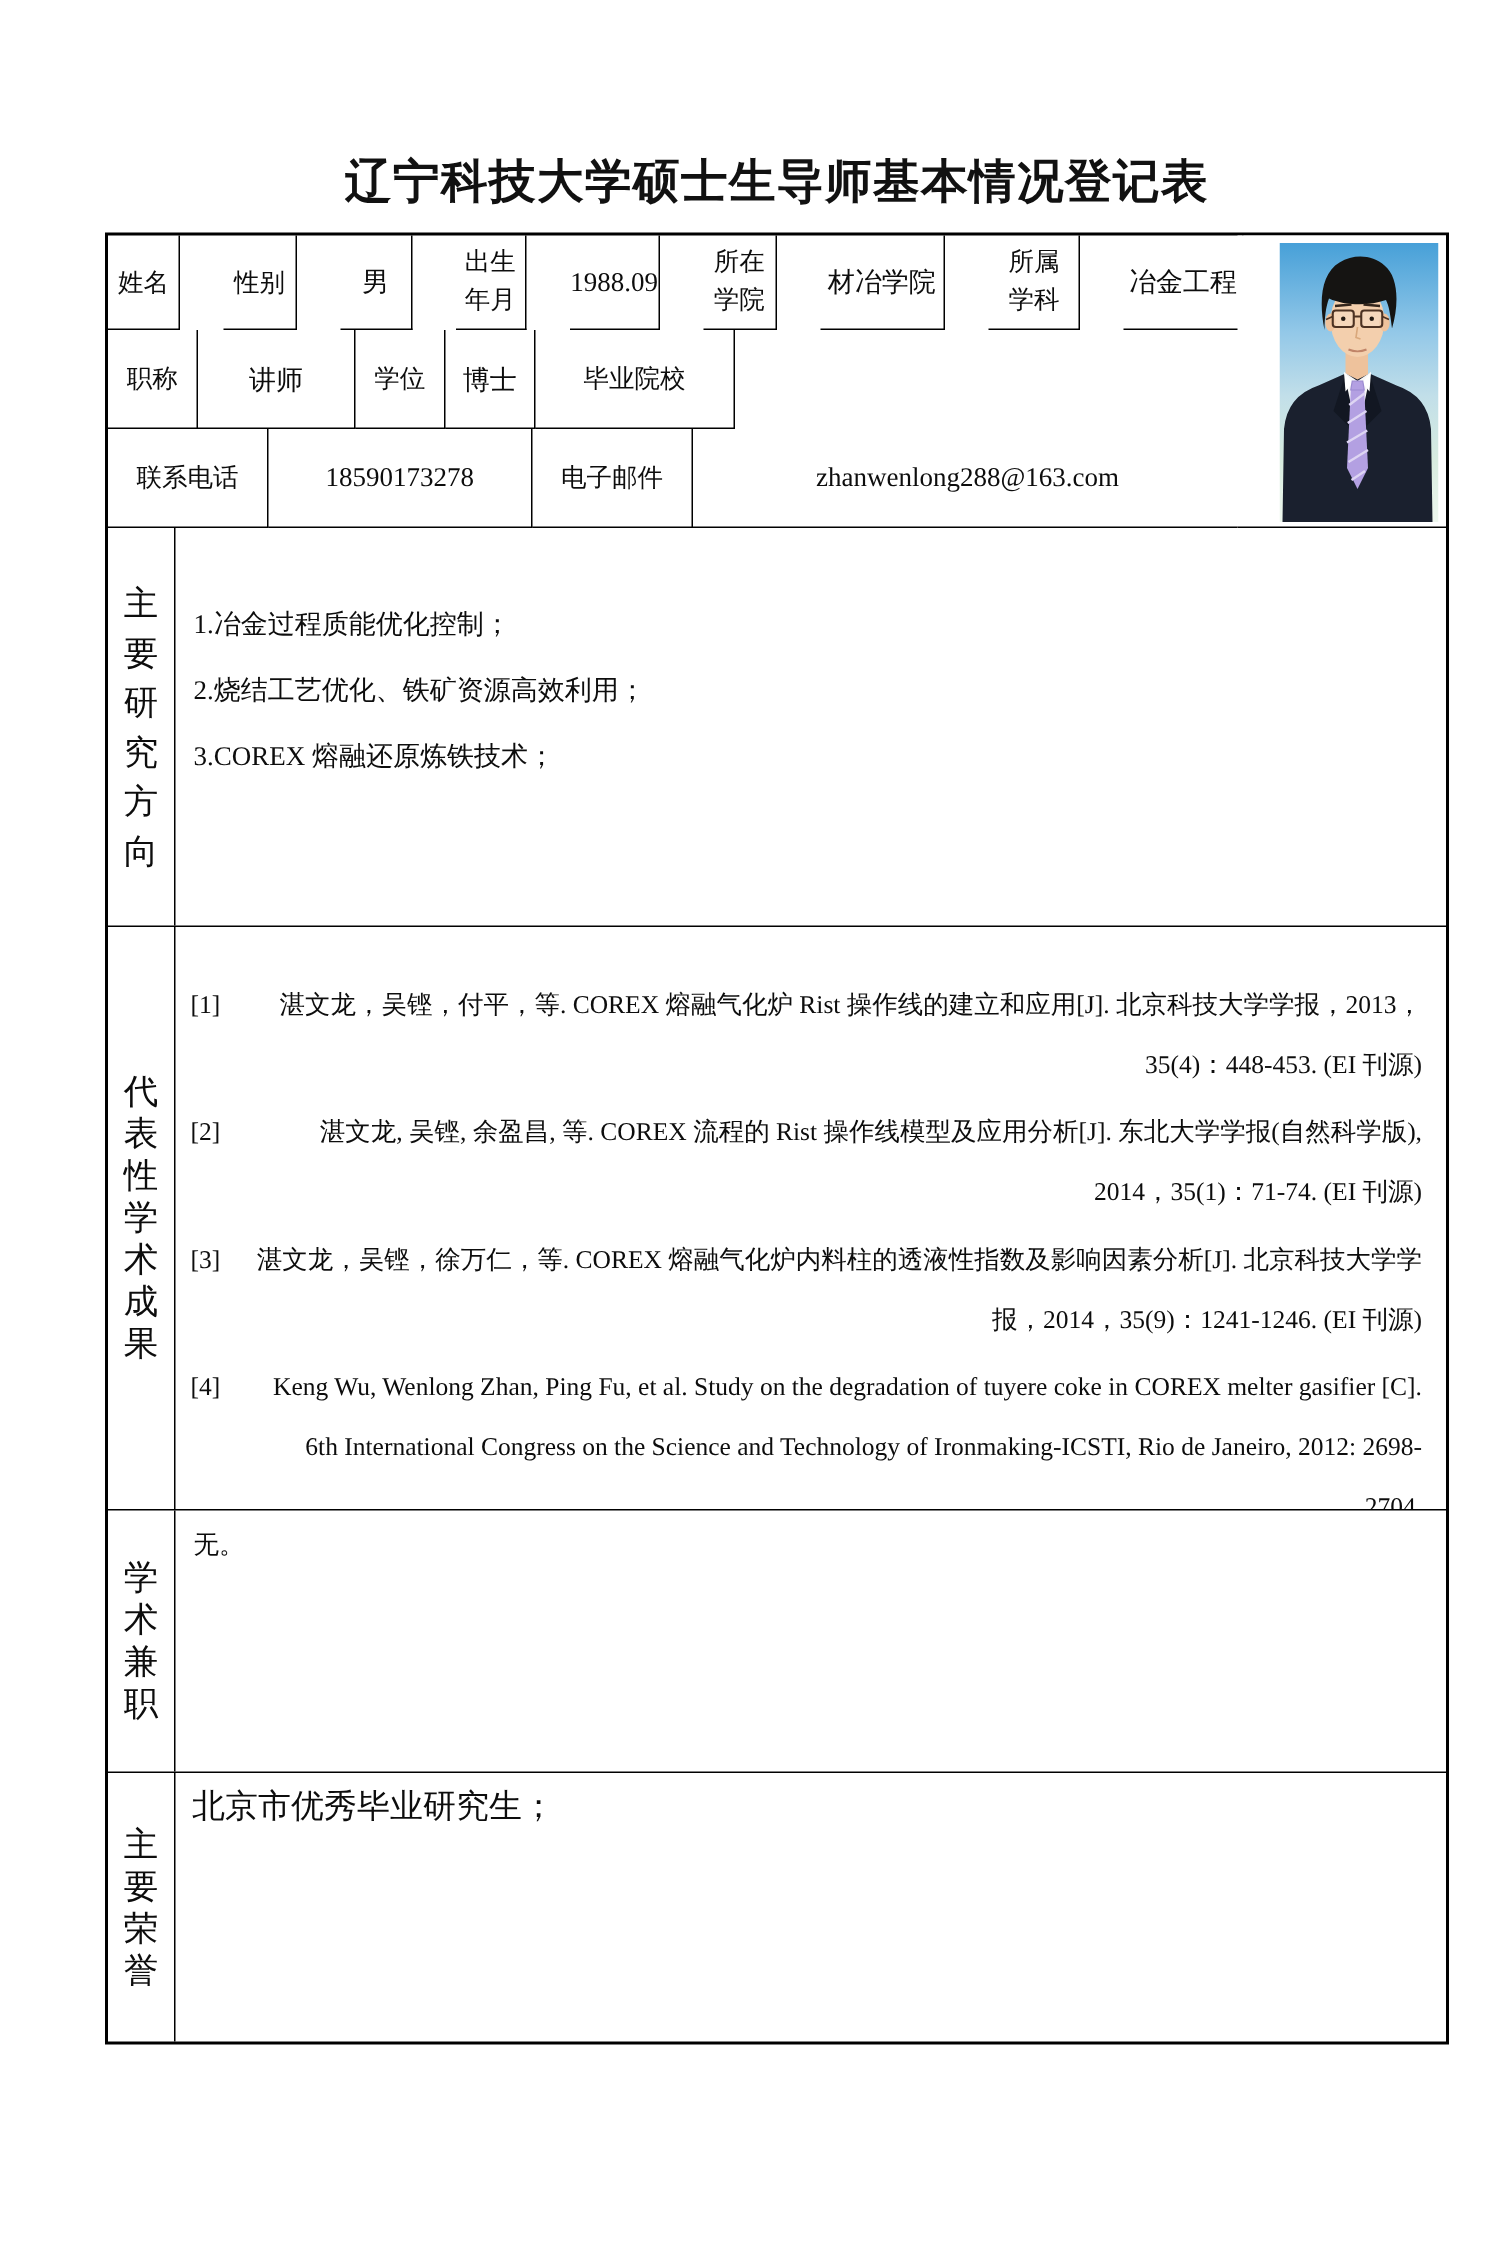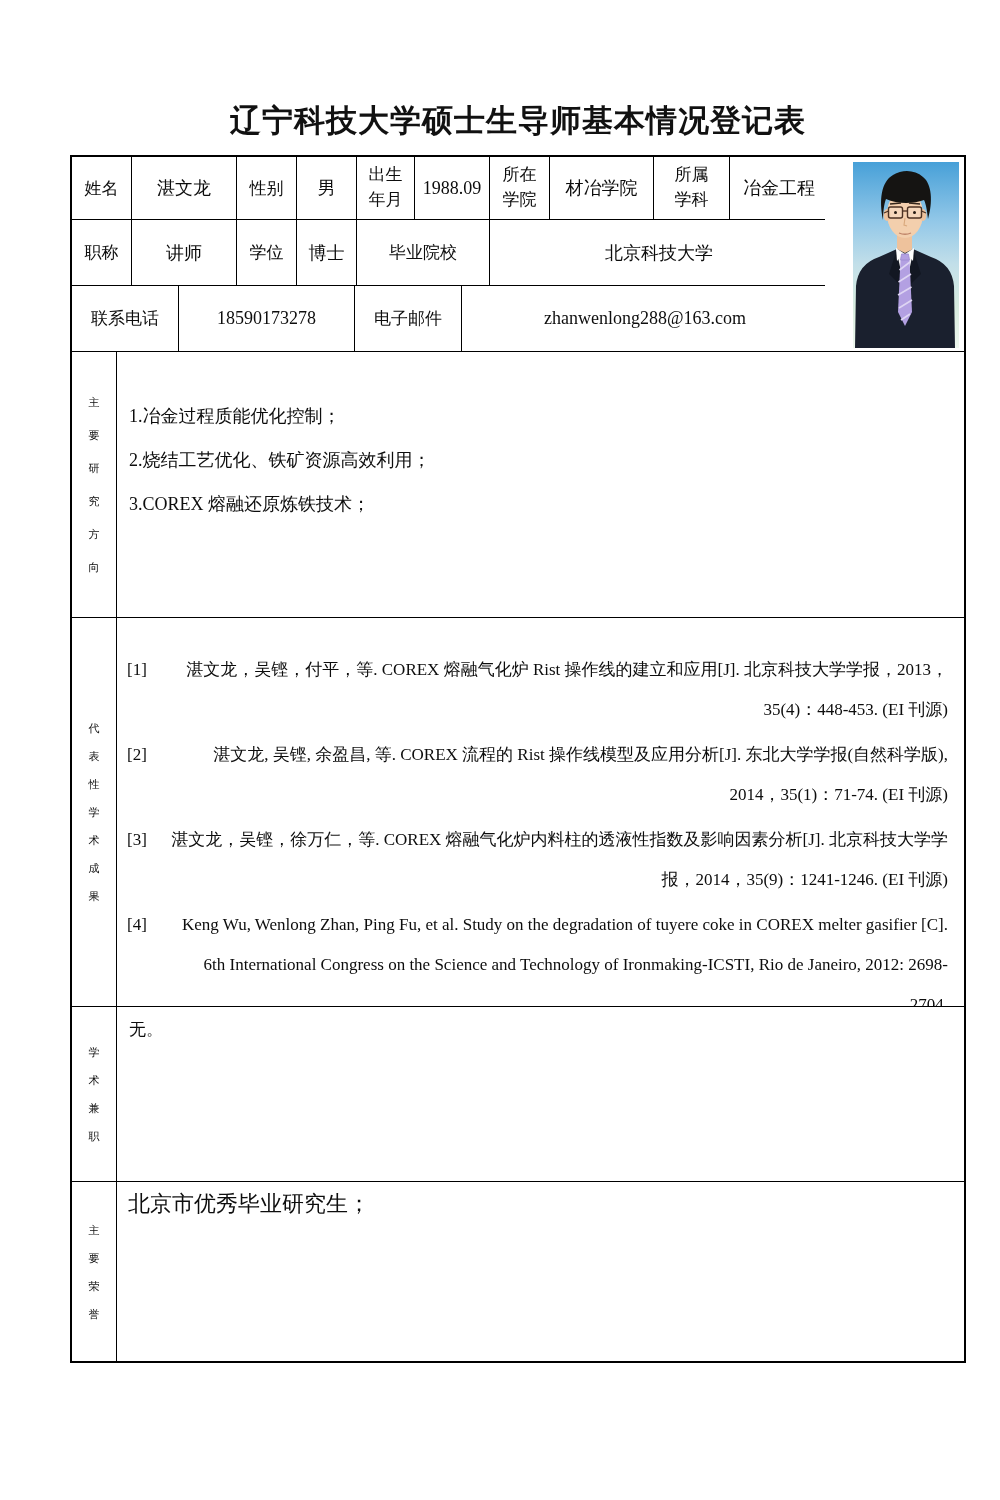--- a/index.html
+++ b/index.html
@@ -15,21 +15,21 @@
     text-align:center; font-size:31px; font-weight:700;
     letter-spacing:1px; color:#111;
   }
   .form {
     position:absolute; left:70px; top:155px;
     width:896px; height:1208px;
     border:2px solid #000;
     background:#fff;
   }
   .hrow { display:flex; width:757px; }
-  .r1 { height:63px; }
+  .r1 { height:63px;gap:29px; }
   .r2 { height:66px; }
   .r3 { height:66px; }
   .cell {
     border-right:1px solid #000; border-bottom:1px solid #000;
     display:flex; align-items:center; justify-content:center;
     font-size:17px; text-align:center; overflow:hidden;
   }
   .two-line span { display:inline-block; width:2.25em; line-height:1.45; }
   .val { font-size:18px; }
   .photo-cell {
@@ -40,21 +40,21 @@
     position:absolute; left:28px; top:5px; width:106px; height:186px;
   }
   .sec { display:flex; width:100%; border-bottom:1px solid #000; }
   .sec:last-child { border-bottom:none; }
   .sec-label {
     width:45px; flex:0 0 45px; border-right:1px solid #000;
     display:flex; align-items:center; justify-content:center;
   }
   .vtext {
     display:inline-block; width:1.05em; word-break:break-all;
-    text-align:center; font-size:11px;
+    text-align:center; font-size:23px;
   }
   .lh33 { line-height:33px; }
   .lh28 { line-height:28px; }
   .sec-content { flex:1; overflow:hidden; }
   .sec-research { height:266px; }
   .sec-achieve  { height:389px; }
   .sec-parttime { height:175px; }
   .sec-honors   { height:179px; }
   .research-body { padding:54px 28px 0 12px; font-size:18px; }
   .research-line { line-height:20px; margin-bottom:24px; }
@@ -68,21 +68,20 @@
 </style>
 </head>
 <body>
 
 <div class="page-title">辽宁科技大学硕士生导师基本情况登记表</div>
 
 <div class="form">
 
   <div class="hrow r1">
     <div class="cell" style="width:60px">姓名</div>
-    <div class="cell val" style="width:105px">湛文龙</div>
     <div class="cell" style="width:60px">性别</div>
     <div class="cell val" style="width:60px">男</div>
     <div class="cell two-line" style="width:58px">
         <span>出生年月</span>
       </div>
     <div class="cell val" style="width:75px">1988.09</div>
     <div class="cell two-line" style="width:60px">
         <span>所在学院</span>
       </div>
     <div class="cell val" style="width:104px">材冶学院</div>
@@ -91,21 +90,20 @@
       </div>
     <div class="cell val" style="width:99px">冶金工程</div>
   </div>
 
   <div class="hrow r2">
     <div class="cell" style="width:60px">职称</div>
     <div class="cell val" style="width:105px">讲师</div>
     <div class="cell" style="width:60px">学位</div>
     <div class="cell val" style="width:60px">博士</div>
     <div class="cell" style="width:133px">毕业院校</div>
-    <div class="cell val" style="width:339px">北京科技大学</div>
   </div>
 
   <div class="hrow r3">
     <div class="cell" style="width:107px">联系电话</div>
     <div class="cell val" style="width:176px">18590173278</div>
     <div class="cell" style="width:107px">电子邮件</div>
     <div class="cell val" style="width:367px">zhanwenlong288@163.com</div>
   </div>
 
   <div class="photo-cell">

